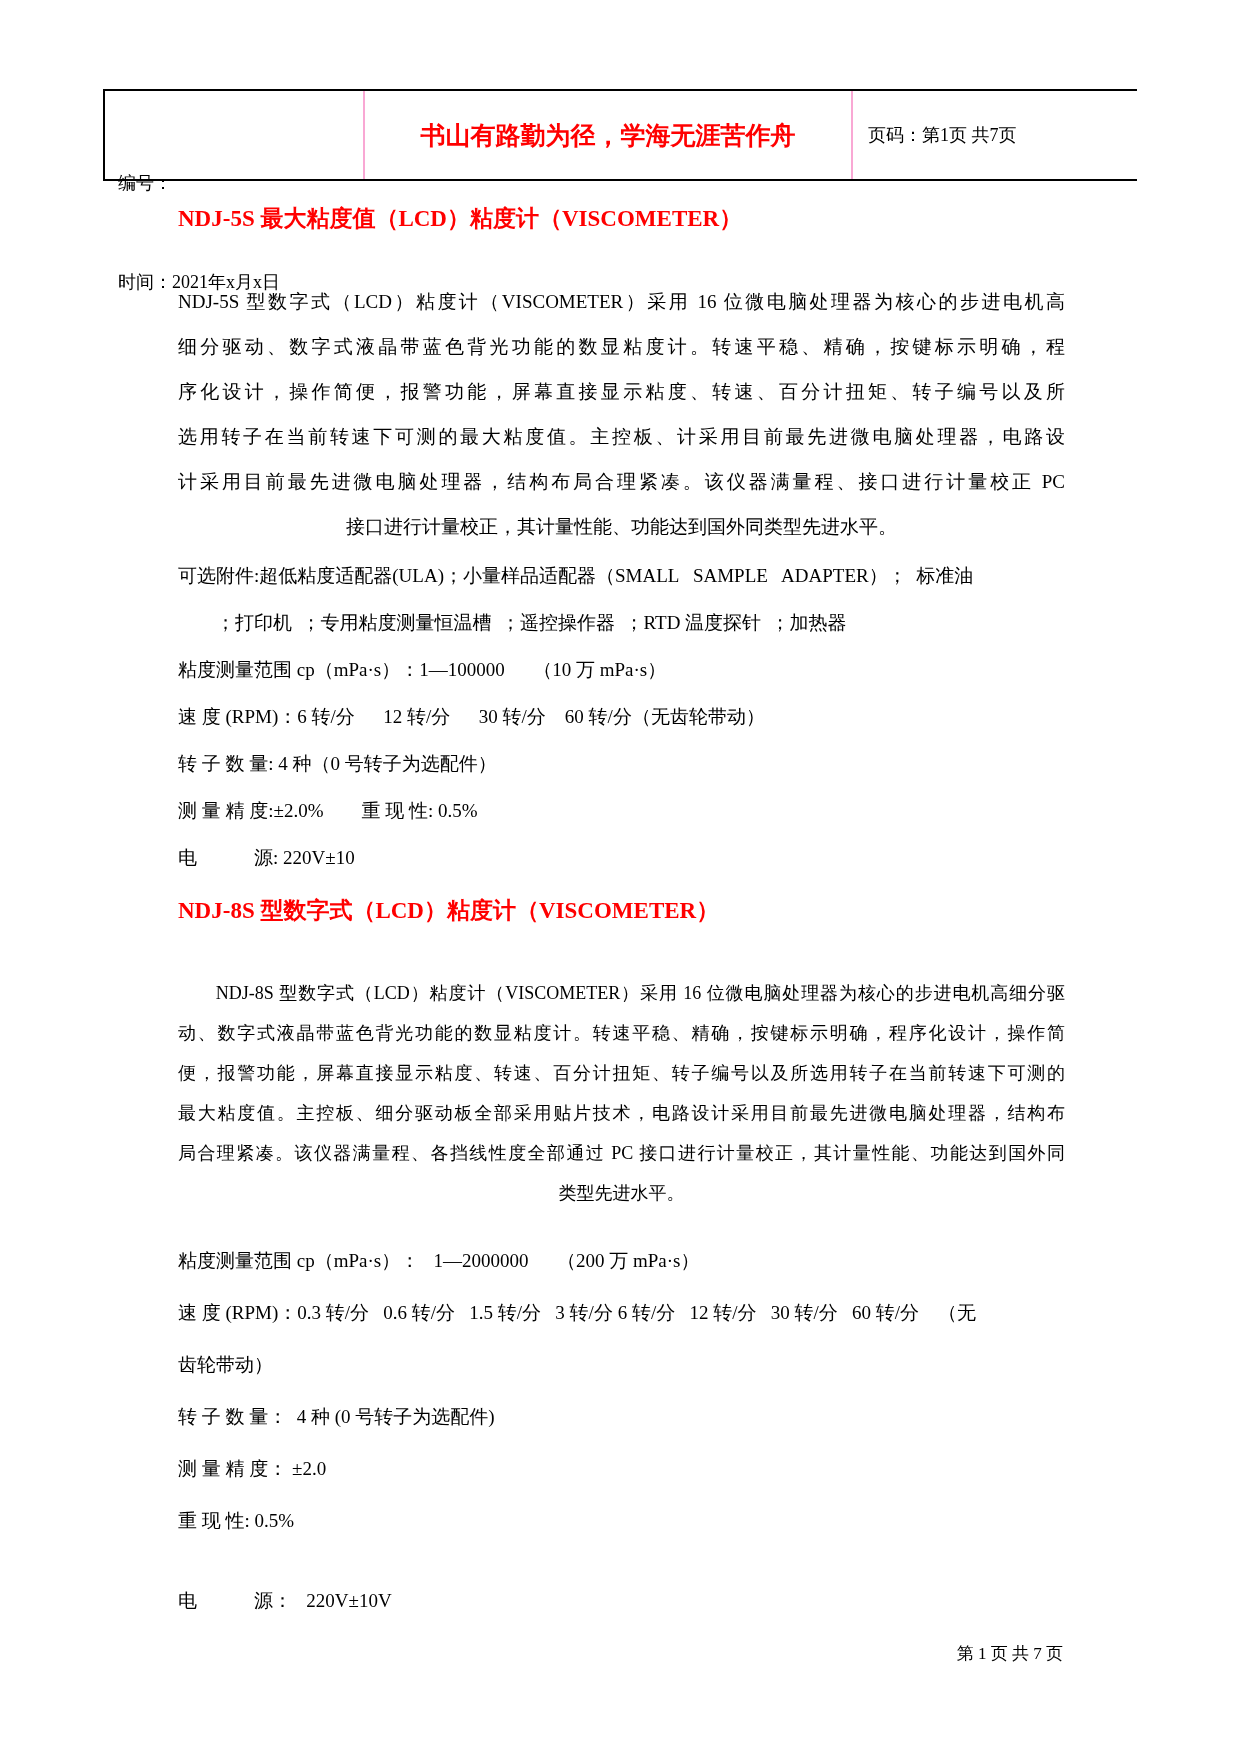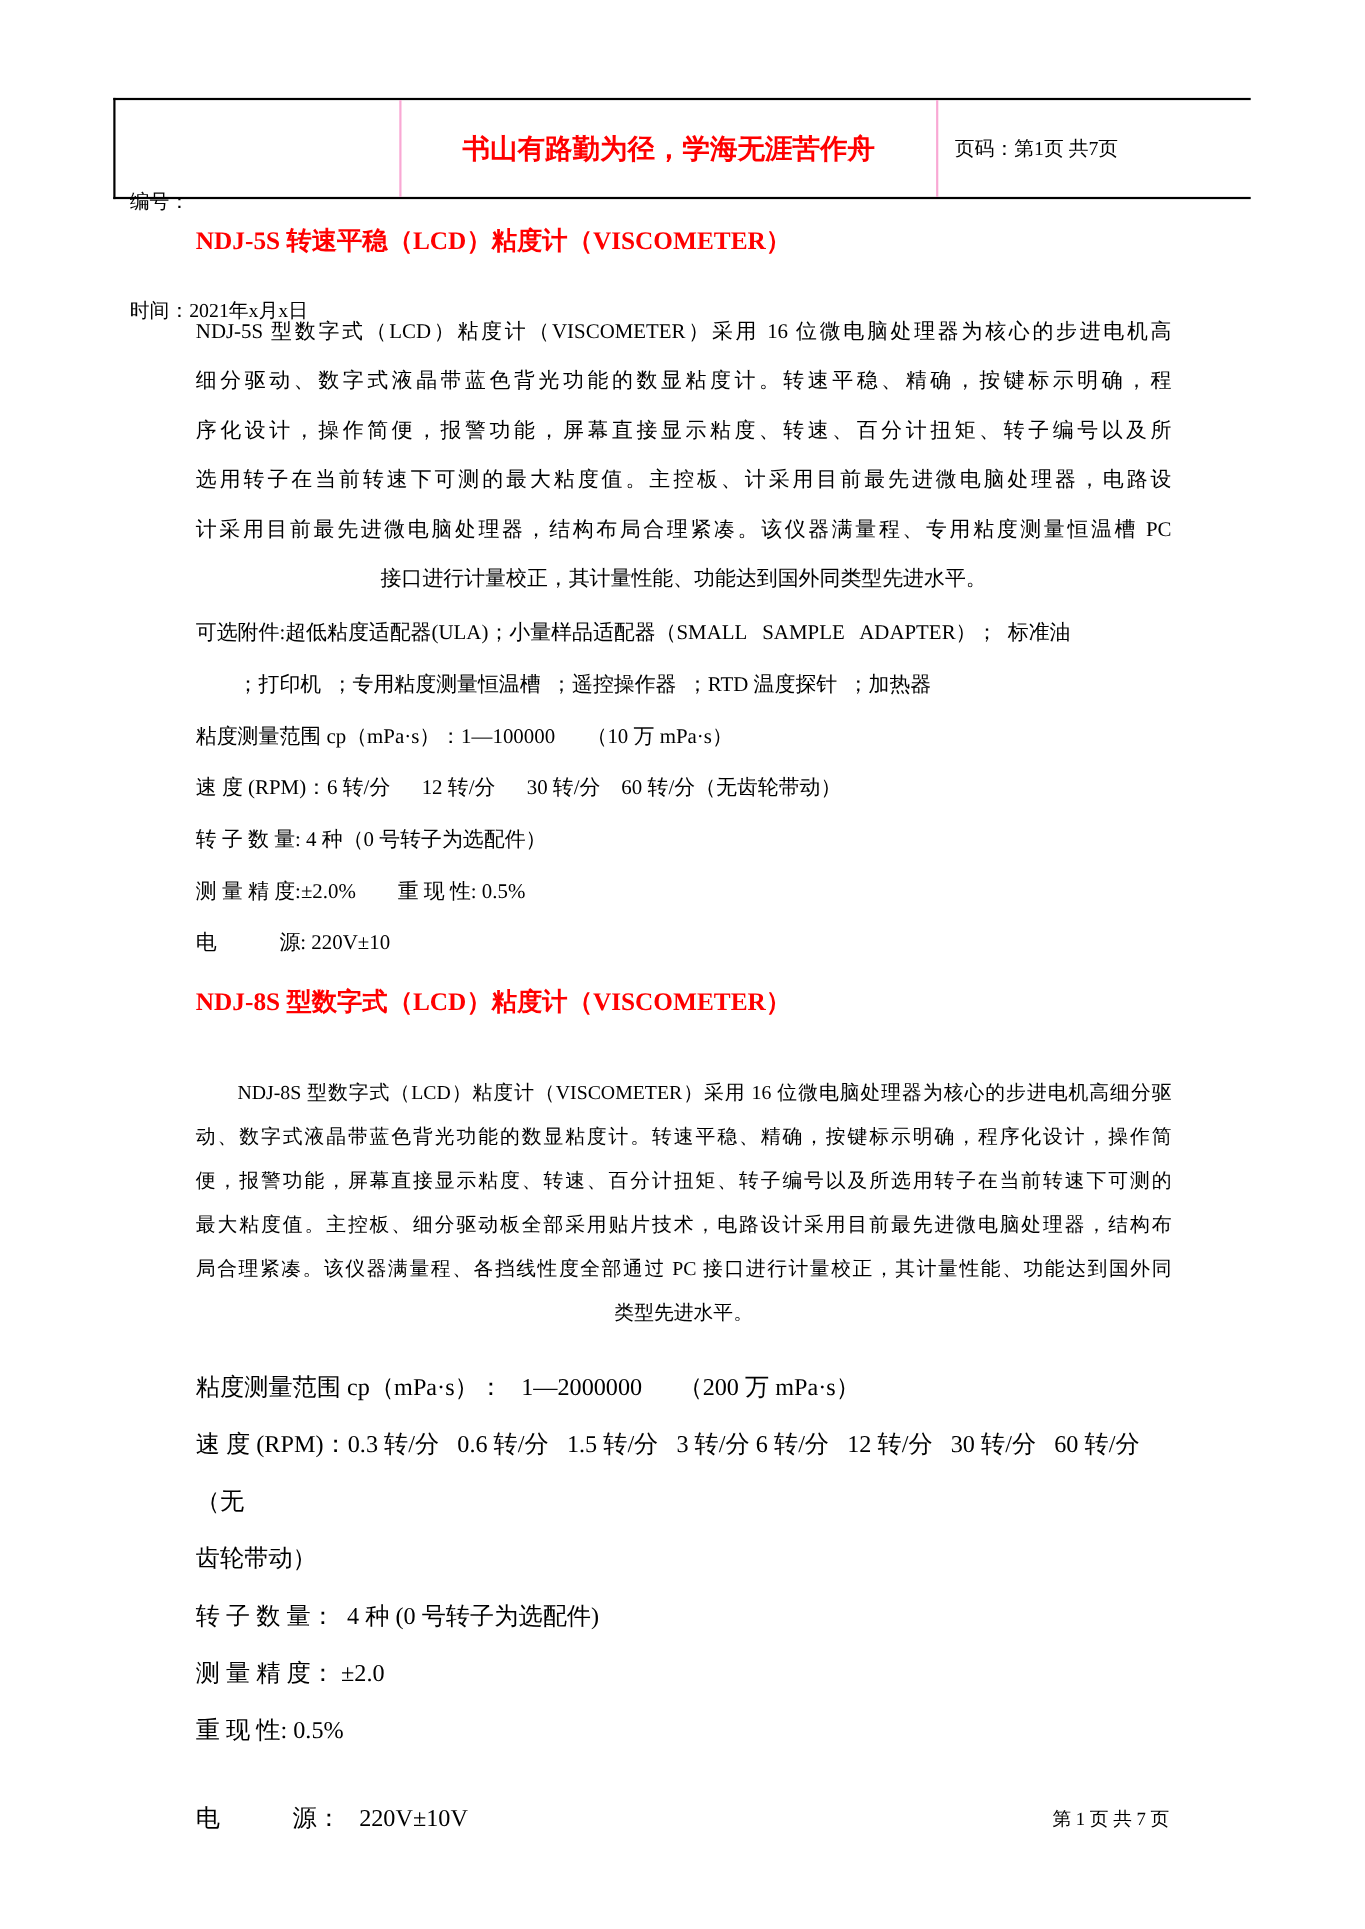--- a/index.html
+++ b/index.html
@@ -79,21 +79,21 @@
 
   .para-2 { margin-top: 46px; font-size: 18px; }
   .para-2 .pline { line-height: 40px; }
 
   .pline { white-space: pre-wrap; text-align: center; }
   .pline.just { text-align: justify; text-align-last: justify; }
 
   .specs-1 { margin-top: 3px; font-size: 19px; }
   .specs-1 .sline { line-height: 47px; }
 
-  .specs-2 { margin-top: 22px; font-size: 22px; }
+  .specs-2 { margin-top: 22px; font-size: 19px; }
   .specs-2 .sline { line-height: 52px; }
 
   .sline { white-space: pre-wrap; }
   .sline.power-gap { margin-top: 28px; }
 
   .page-footer {
     position: absolute;
     top: 1642px;
     right: 178px;
     font-size: 17px;
@@ -113,28 +113,28 @@
     <div class="hcell hcell-motto">
       <div class="motto-text">书山有路勤为径，学海无涯苦作舟</div>
     </div>
     <div class="hcell hcell-page">
       <div>页码：第1页 共7页</div>
     </div>
   </div>
 
   <div class="content">
 
-    <div class="section-title title-1">NDJ-5S 转速平稳（LCD）粘度计（VISCOMETER）</div>
+    <div class="section-title title-1">NDJ-5S 最大粘度值（LCD）粘度计（VISCOMETER）</div>
 
     <div class="para-1">
       <div class="pline just">NDJ-5S 型数字式（LCD）粘度计（VISCOMETER）采用 16 位微电脑处理器为核心的步进电机高</div>
       <div class="pline just">细分驱动、数字式液晶带蓝色背光功能的数显粘度计。转速平稳、精确，按键标示明确，程</div>
       <div class="pline just">序化设计，操作简便，报警功能，屏幕直接显示粘度、转速、百分计扭矩、转子编号以及所</div>
       <div class="pline just">选用转子在当前转速下可测的最大粘度值。主控板、计采用目前最先进微电脑处理器，电路设</div>
-      <div class="pline just">计采用目前最先进微电脑处理器，结构布局合理紧凑。该仪器满量程、专用粘度测量恒温槽 PC</div>
+      <div class="pline just">计采用目前最先进微电脑处理器，结构布局合理紧凑。该仪器满量程、接口进行计量校正 PC</div>
       <div class="pline">接口进行计量校正，其计量性能、功能达到国外同类型先进水平。</div>
     </div>
 
     <div class="specs-1">
       <div class="sline">可选附件:超低粘度适配器(ULA)；小量样品适配器（SMALL   SAMPLE   ADAPTER）；  标准油</div>
       <div class="sline">　　；打印机  ；专用粘度测量恒温槽  ；遥控操作器  ；RTD 温度探针  ；加热器</div>
       <div class="sline">粘度测量范围 cp（mPa·s）：1—100000      （10 万 mPa·s）</div>
       <div class="sline">速 度 (RPM)：6 转/分      12 转/分      30 转/分    60 转/分（无齿轮带动）</div>
       <div class="sline">转 子 数 量: 4 种（0 号转子为选配件）</div>
       <div class="sline">测 量 精 度:±2.0%        重 现 性: 0.5%</div>

